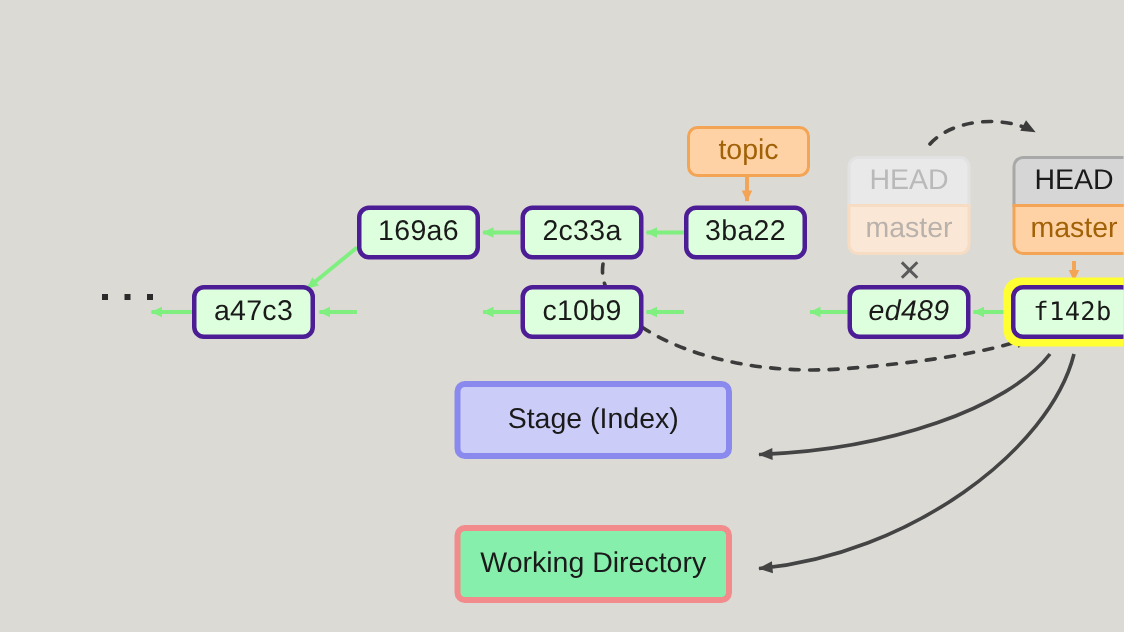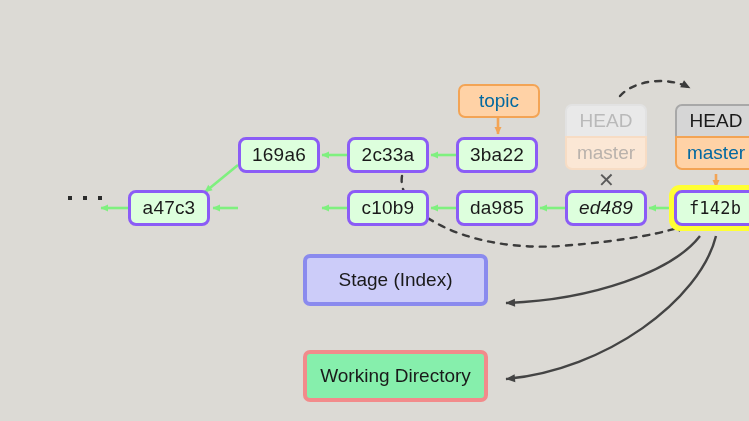--- a/index.html
+++ b/index.html
@@ -40,21 +40,21 @@
     align-items: center;
     justify-content: center;
     white-space: nowrap;
   }
 
   
   .commit {
     width: 82px;
     height: 36px;
     background: #ddffdd;
-    border: 3px solid #8b5cf6;
+    border: 3px solid #4c1d95;
     border-radius: 8px;
     font-size: 19px;
     color: #1a1a1a;
     letter-spacing: .2px;
   }
   .commit.mono {
     font-family: "DejaVu Sans Mono", monospace;
     font-size: 17px;
   }
 
@@ -69,21 +69,21 @@
   .label-box {
     width: 82px;
     height: 34px;
     font-size: 19px;
     border-radius: 7px;
     box-sizing: border-box;
   }
   .branch {
     background: #ffd2a6;
     border: 2px solid #f3a455;
-    color: #0369a1;
+    color: #a16207;
   }
   .head {
     background: #d6d6d6;
     border: 2px solid #a8a8a8;
     color: #1a1a1a;
   }
   .branch.ghost {
     background: #fbe7d5;
     border-color: #f7dcc4;
     color: #b9b2ac;
@@ -220,21 +220,20 @@
     <i></i>
     <i></i>
   </div>
 
   <div class="node commit" style="left:238px; top:137px;">169a6</div>
   <div class="node commit" style="left:347px; top:137px;">2c33a</div>
   <div class="node commit" style="left:456px; top:137px;">3ba22</div>
 
   <div class="node commit" style="left:128px; top:190px;">a47c3</div>
   <div class="node commit" style="left:347px; top:190px;">c10b9</div>
-  <div class="node commit" style="left:456px; top:190px;">da985</div>
   <div class="node commit" style="left:565px; top:190px;font-style:italic;">ed489</div>
 
   <div class="highlight-box" style="left:669px; top:185px; width:92px; height:46px;"></div>
   <div class="node commit mono" style="left:674px; top:190px;">f142b</div>
 
   <div class="node label-box branch" style="left:458px; top:84px;">topic</div>
 
   <div class="label-stack" style="left:565px; top:104px;">
     <div class="node label-box head ghost" style="position:relative; left:0; top:0;">HEAD</div>
     <div class="node label-box branch ghost" style="position:relative; left:0; top:0;">master</div>

